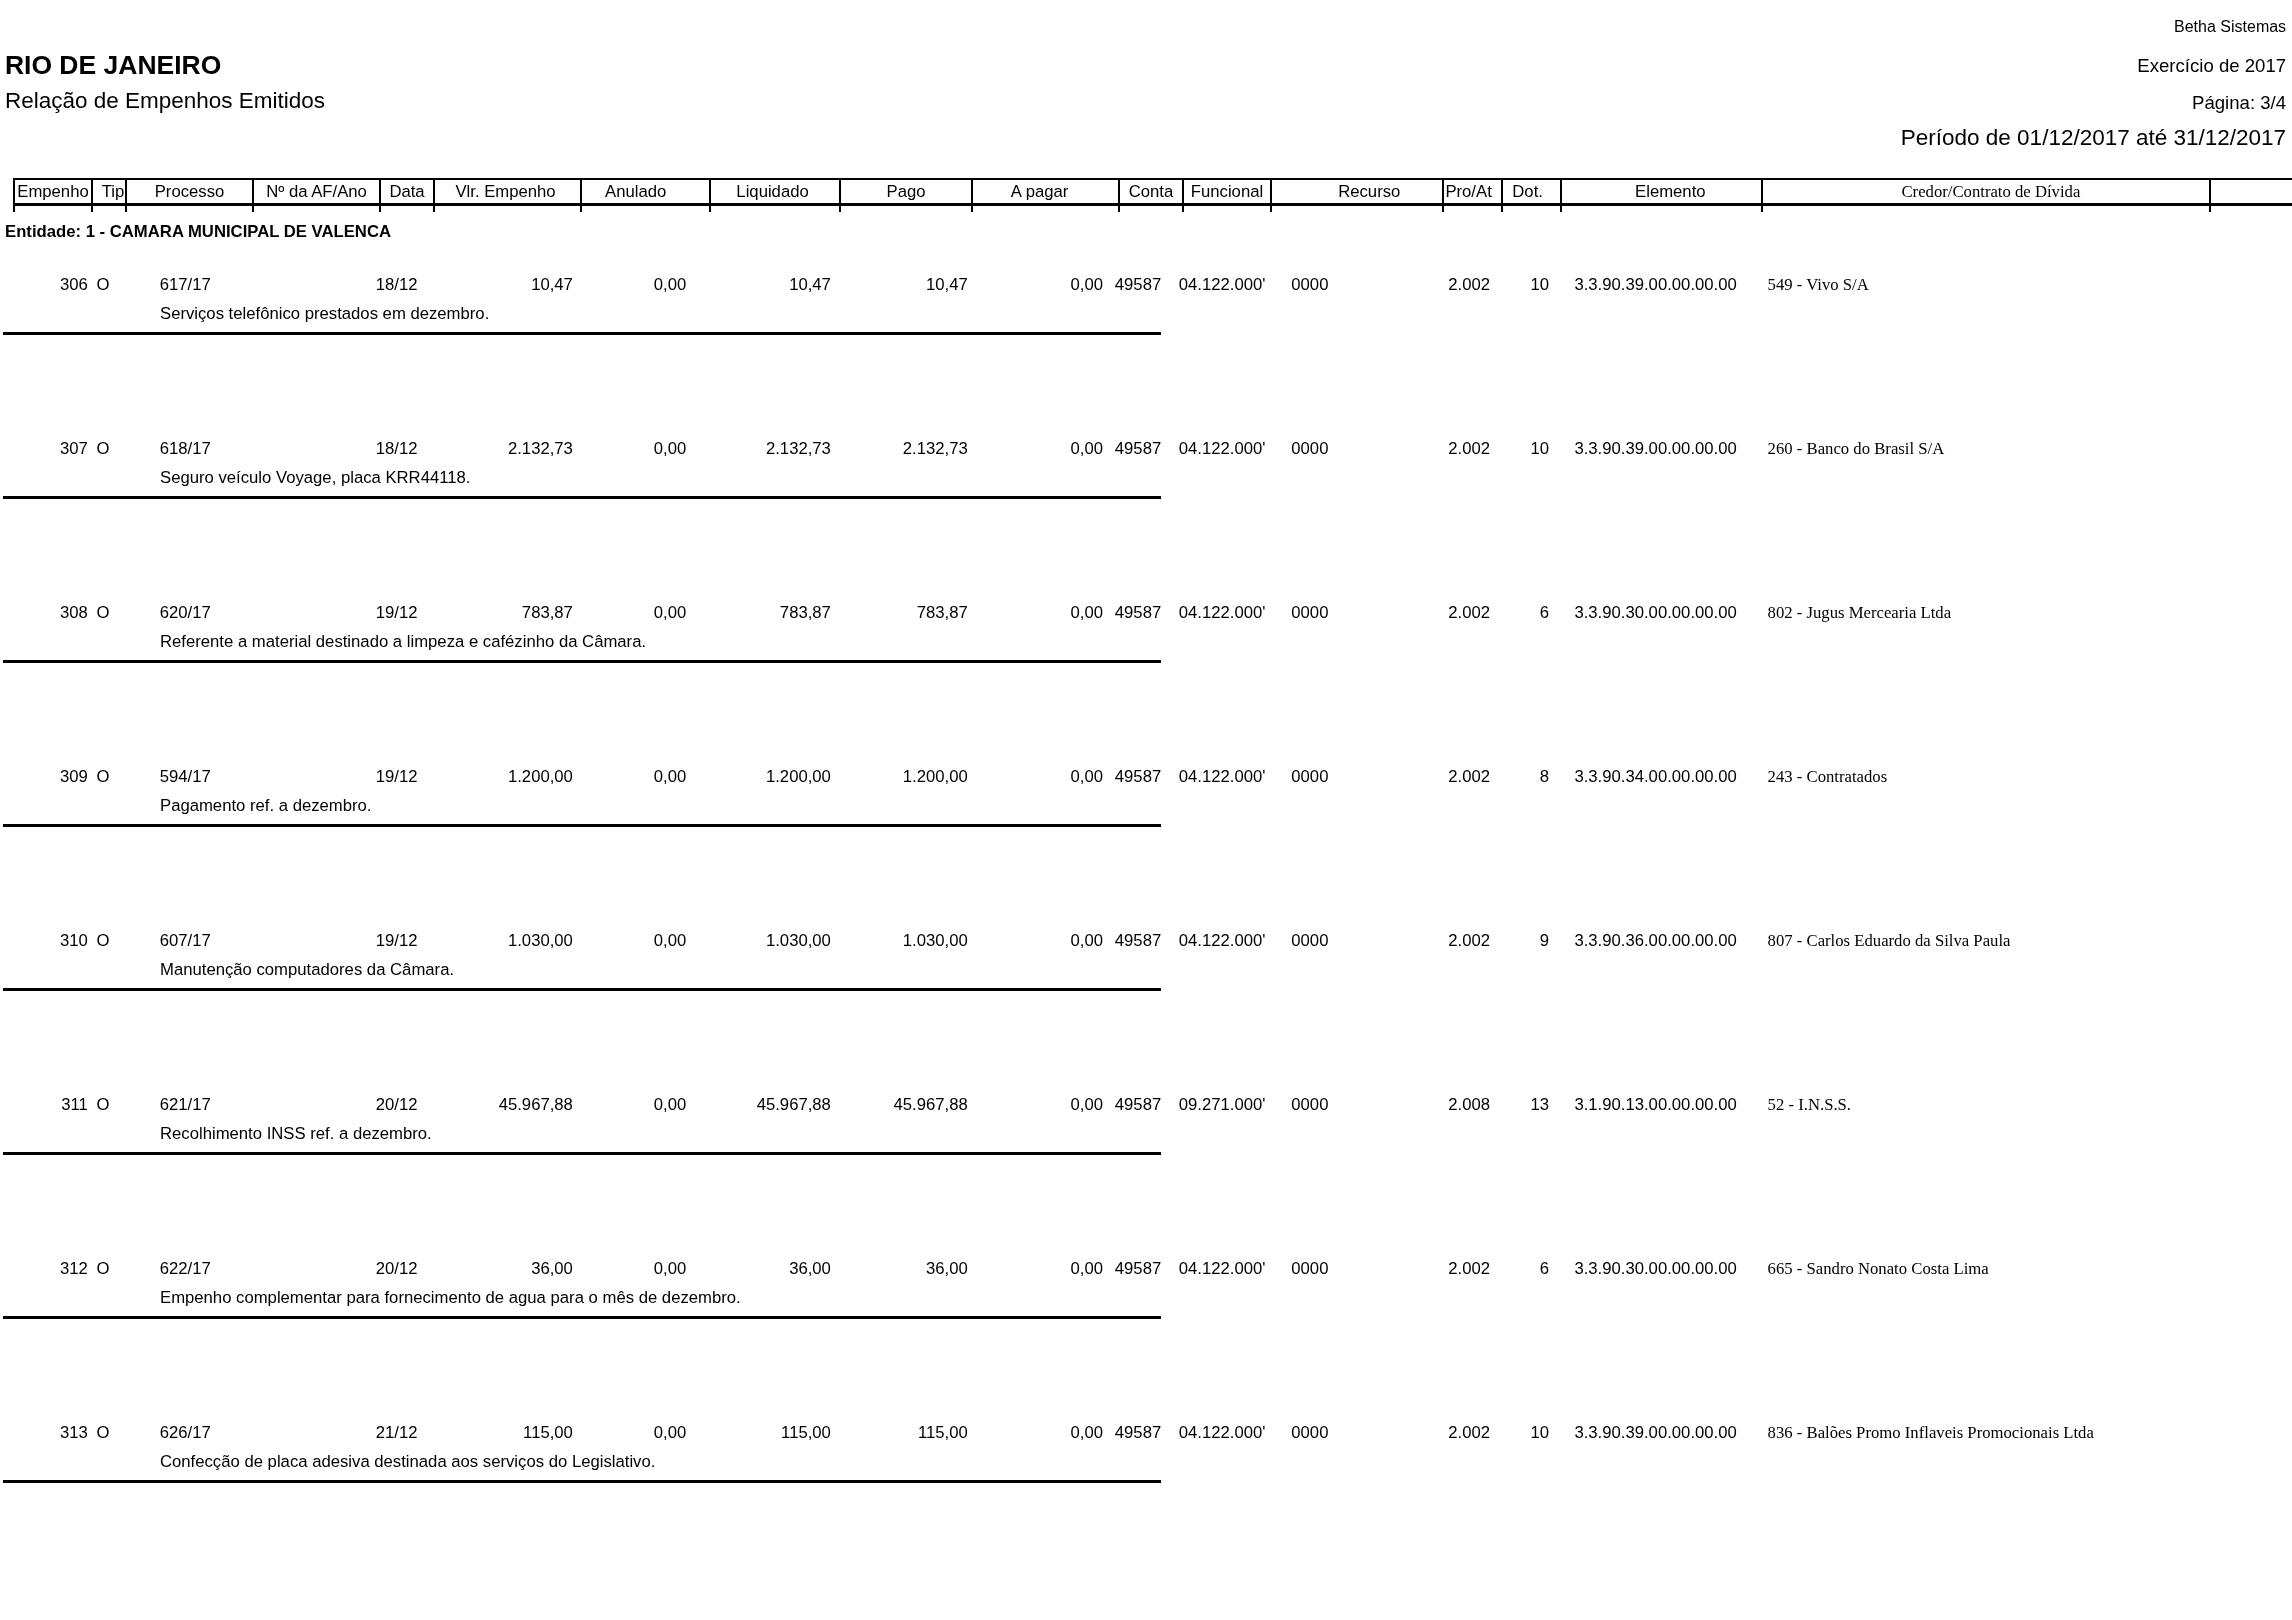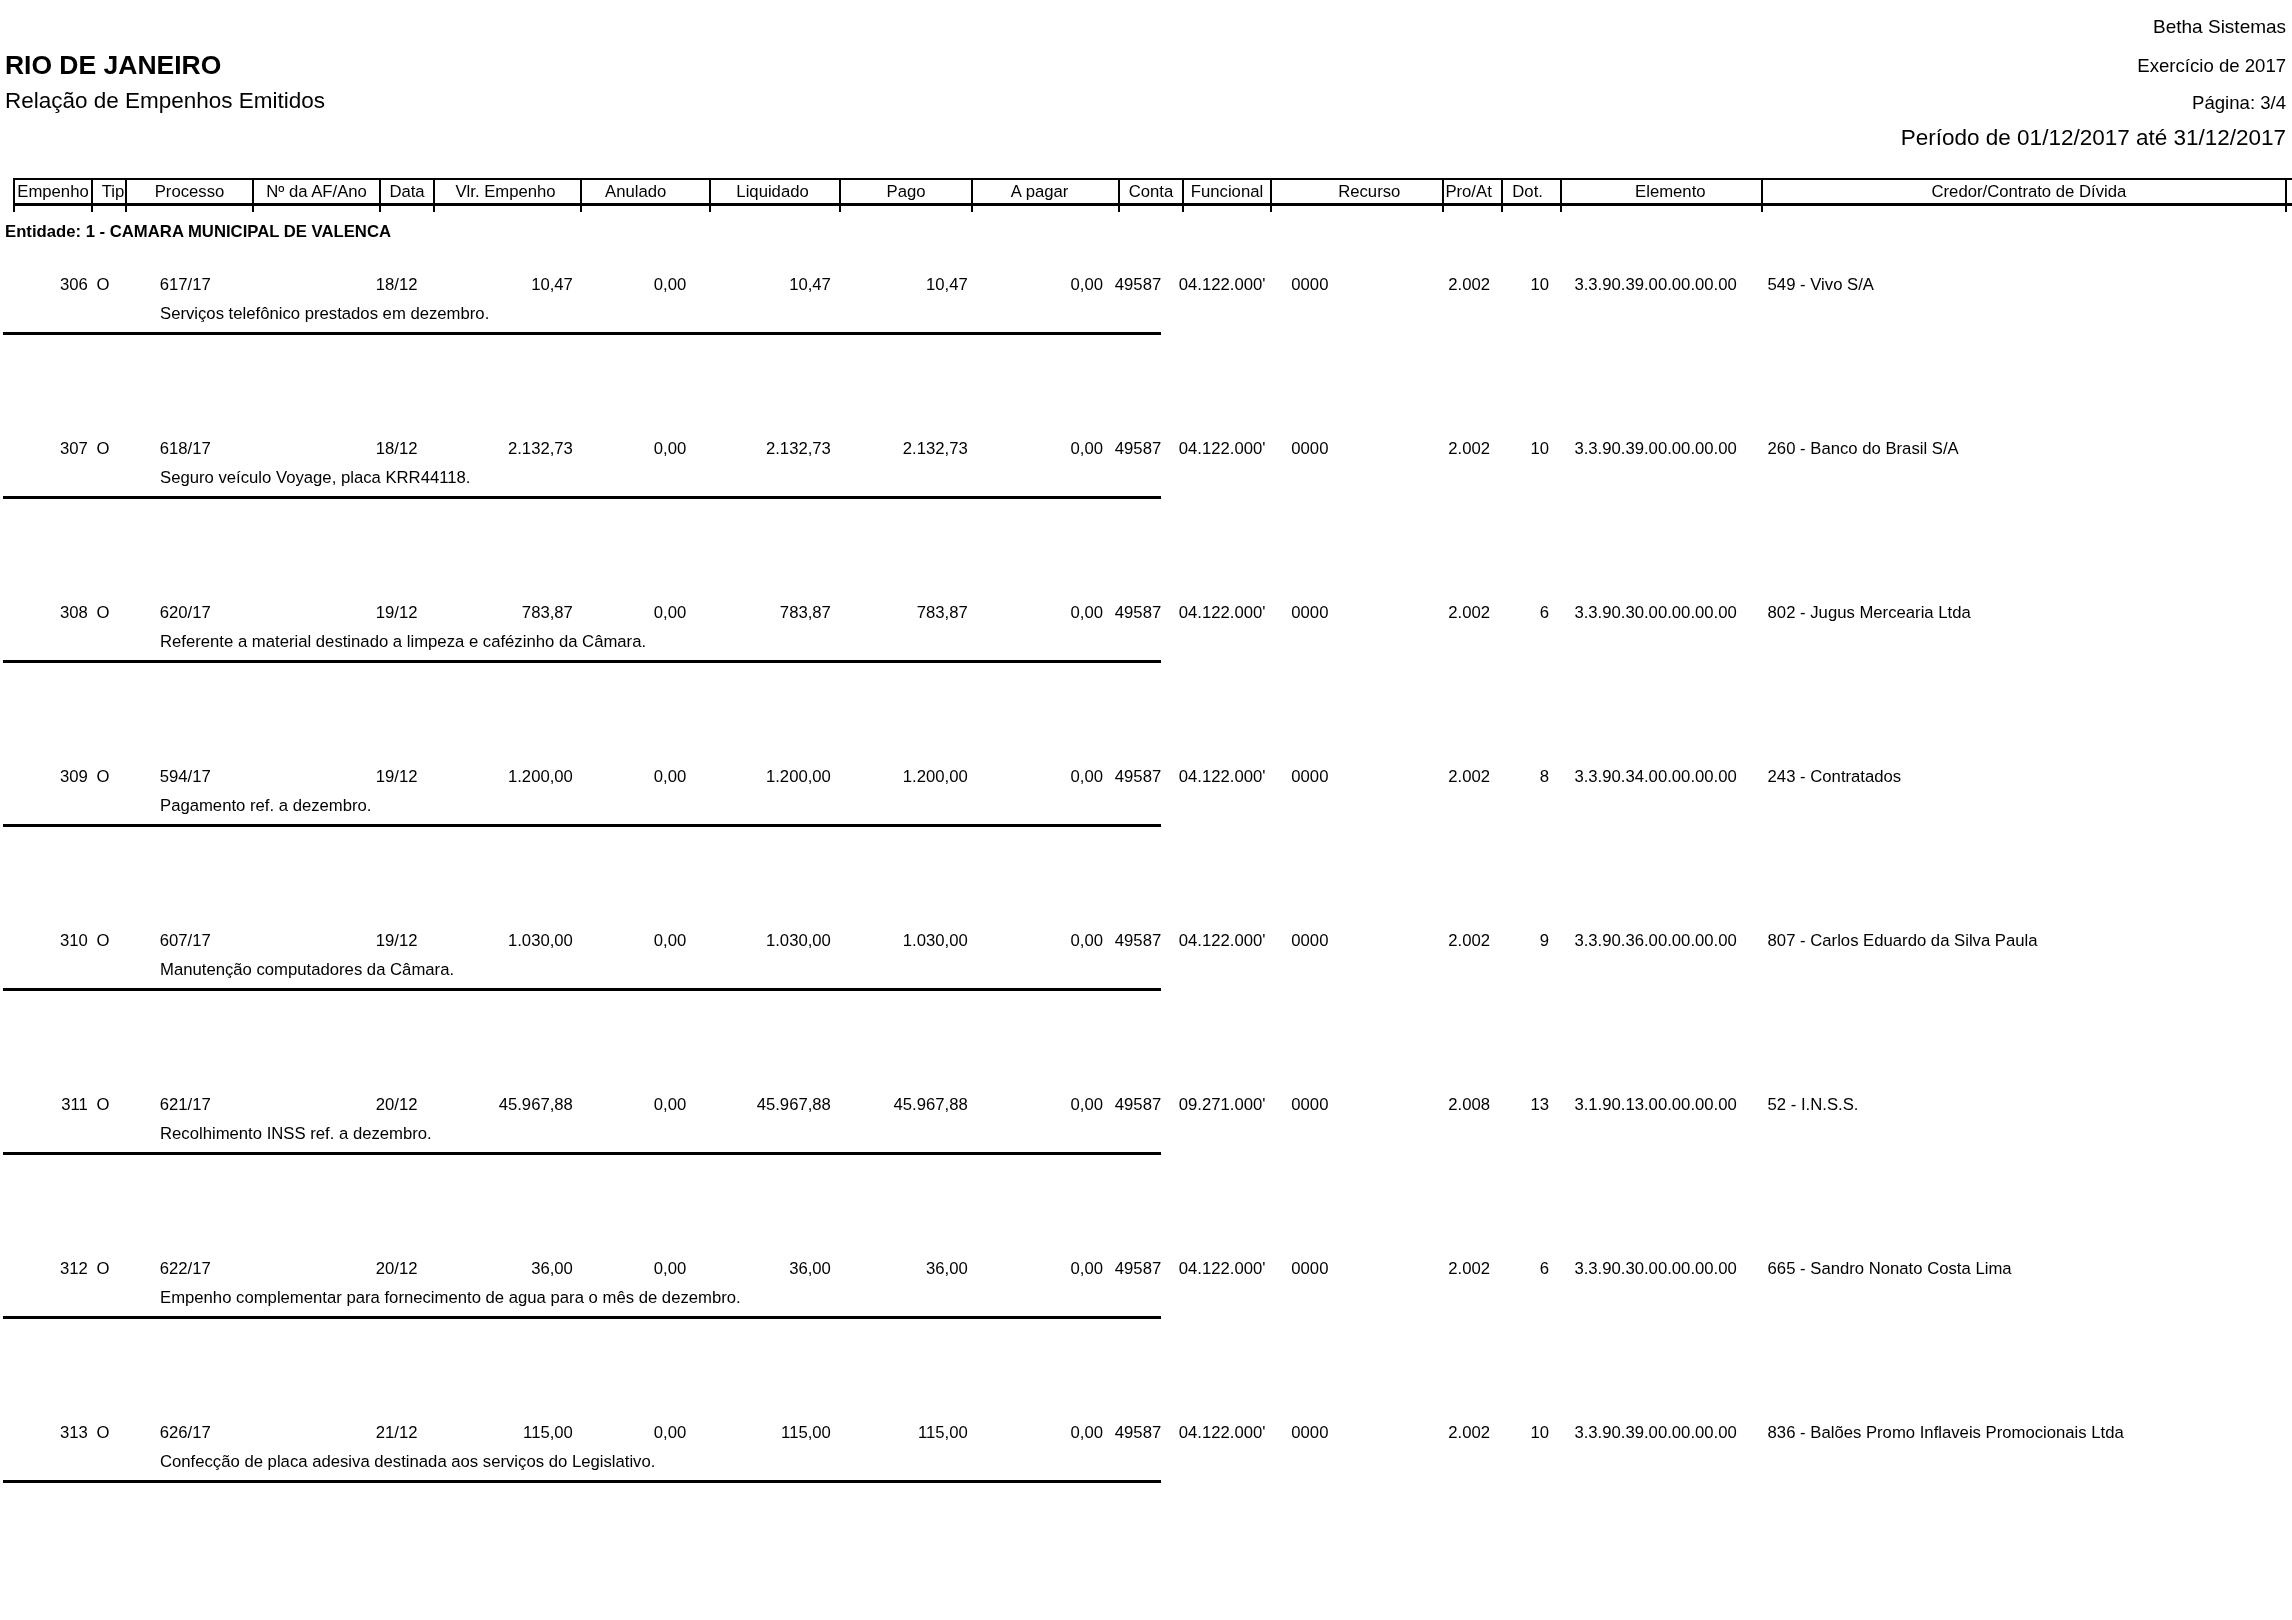--- a/index.html
+++ b/index.html
@@ -6,21 +6,21 @@
   body{width:2293px;height:1620px;position:relative;overflow:hidden;
        font-family:"Liberation Sans","DejaVu Sans",sans-serif;color:#000;}
   .page{position:absolute;inset:0;background:#fff;}
 
   
   .hdr-left{position:absolute;left:4.9px;top:47px;}
   .state{font-size:26.5px;font-weight:bold;line-height:37px;white-space:nowrap;}
   .muni{font-size:26.5px;font-weight:bold;line-height:39px;white-space:nowrap;}
   .rpt-title{font-size:22.5px;line-height:33px;white-space:nowrap;}
   .hdr-right{position:absolute;right:6.9px;top:11.8px;text-align:right;}
-  .vendor{font-size:19px;line-height:29px;}
+  .vendor{font-size:16px;line-height:29px;}
   .exercise{font-size:18.6px;line-height:25.5px;margin-top:11.8px;}
   .pageno{font-size:18.6px;line-height:25.5px;margin-top:11.8px;}
   .period{font-size:22.5px;line-height:29px;margin-top:7.8px;}
 
   
   .thead-wrap{position:absolute;left:13px;top:178px;width:2281px;}
   .thead{display:flex;border-top:2px solid #000;border-bottom:3.9px solid #000;}
   .thead .cell{border-right:2px solid #000;text-align:center;font-size:16.7px;
                line-height:21.6px;padding-top:1px;white-space:nowrap;overflow:hidden;}
   .thead .cell:first-child{border-left:2px solid #000;}
@@ -45,21 +45,21 @@
   .c6{width:129px;text-align:right;padding-right:19.6px;}
   .c7{width:130px;text-align:right;padding-right:4.9px;}
   .c8{width:132px;text-align:right;padding-right:0;}
   .c9{width:147px;text-align:right;padding-right:11.8px;}
   .c10{width:64px;text-align:left;}
   .c11{width:88px;text-align:left;}
   .c12{width:172px;text-align:left;padding-left:24.5px;}
   .c13{width:59px;text-align:right;padding-right:7.8px;}
   .c14{width:59px;text-align:right;padding-right:7.8px;}
   .c15{width:201px;text-align:left;padding-left:17.6px;}
-  .c16{width:524px;text-align:left;padding-left:9.8px;}
+  .c16{width:448px;text-align:left;padding-left:9.8px;font-family:Liberation Serif, serif;}
   .desc{margin-left:160px;margin-top:9.8px;font-size:16.7px;line-height:19.6px;white-space:nowrap;}
   .rule{margin-left:2.9px;margin-top:7.8px;width:1158px;height:2.9px;background:#000;}
 </style>
 </head>
 <body>
 
 <div class="page">
 
   <div class="hdr-left">
     <div class="state">RIO DE JANEIRO</div>

